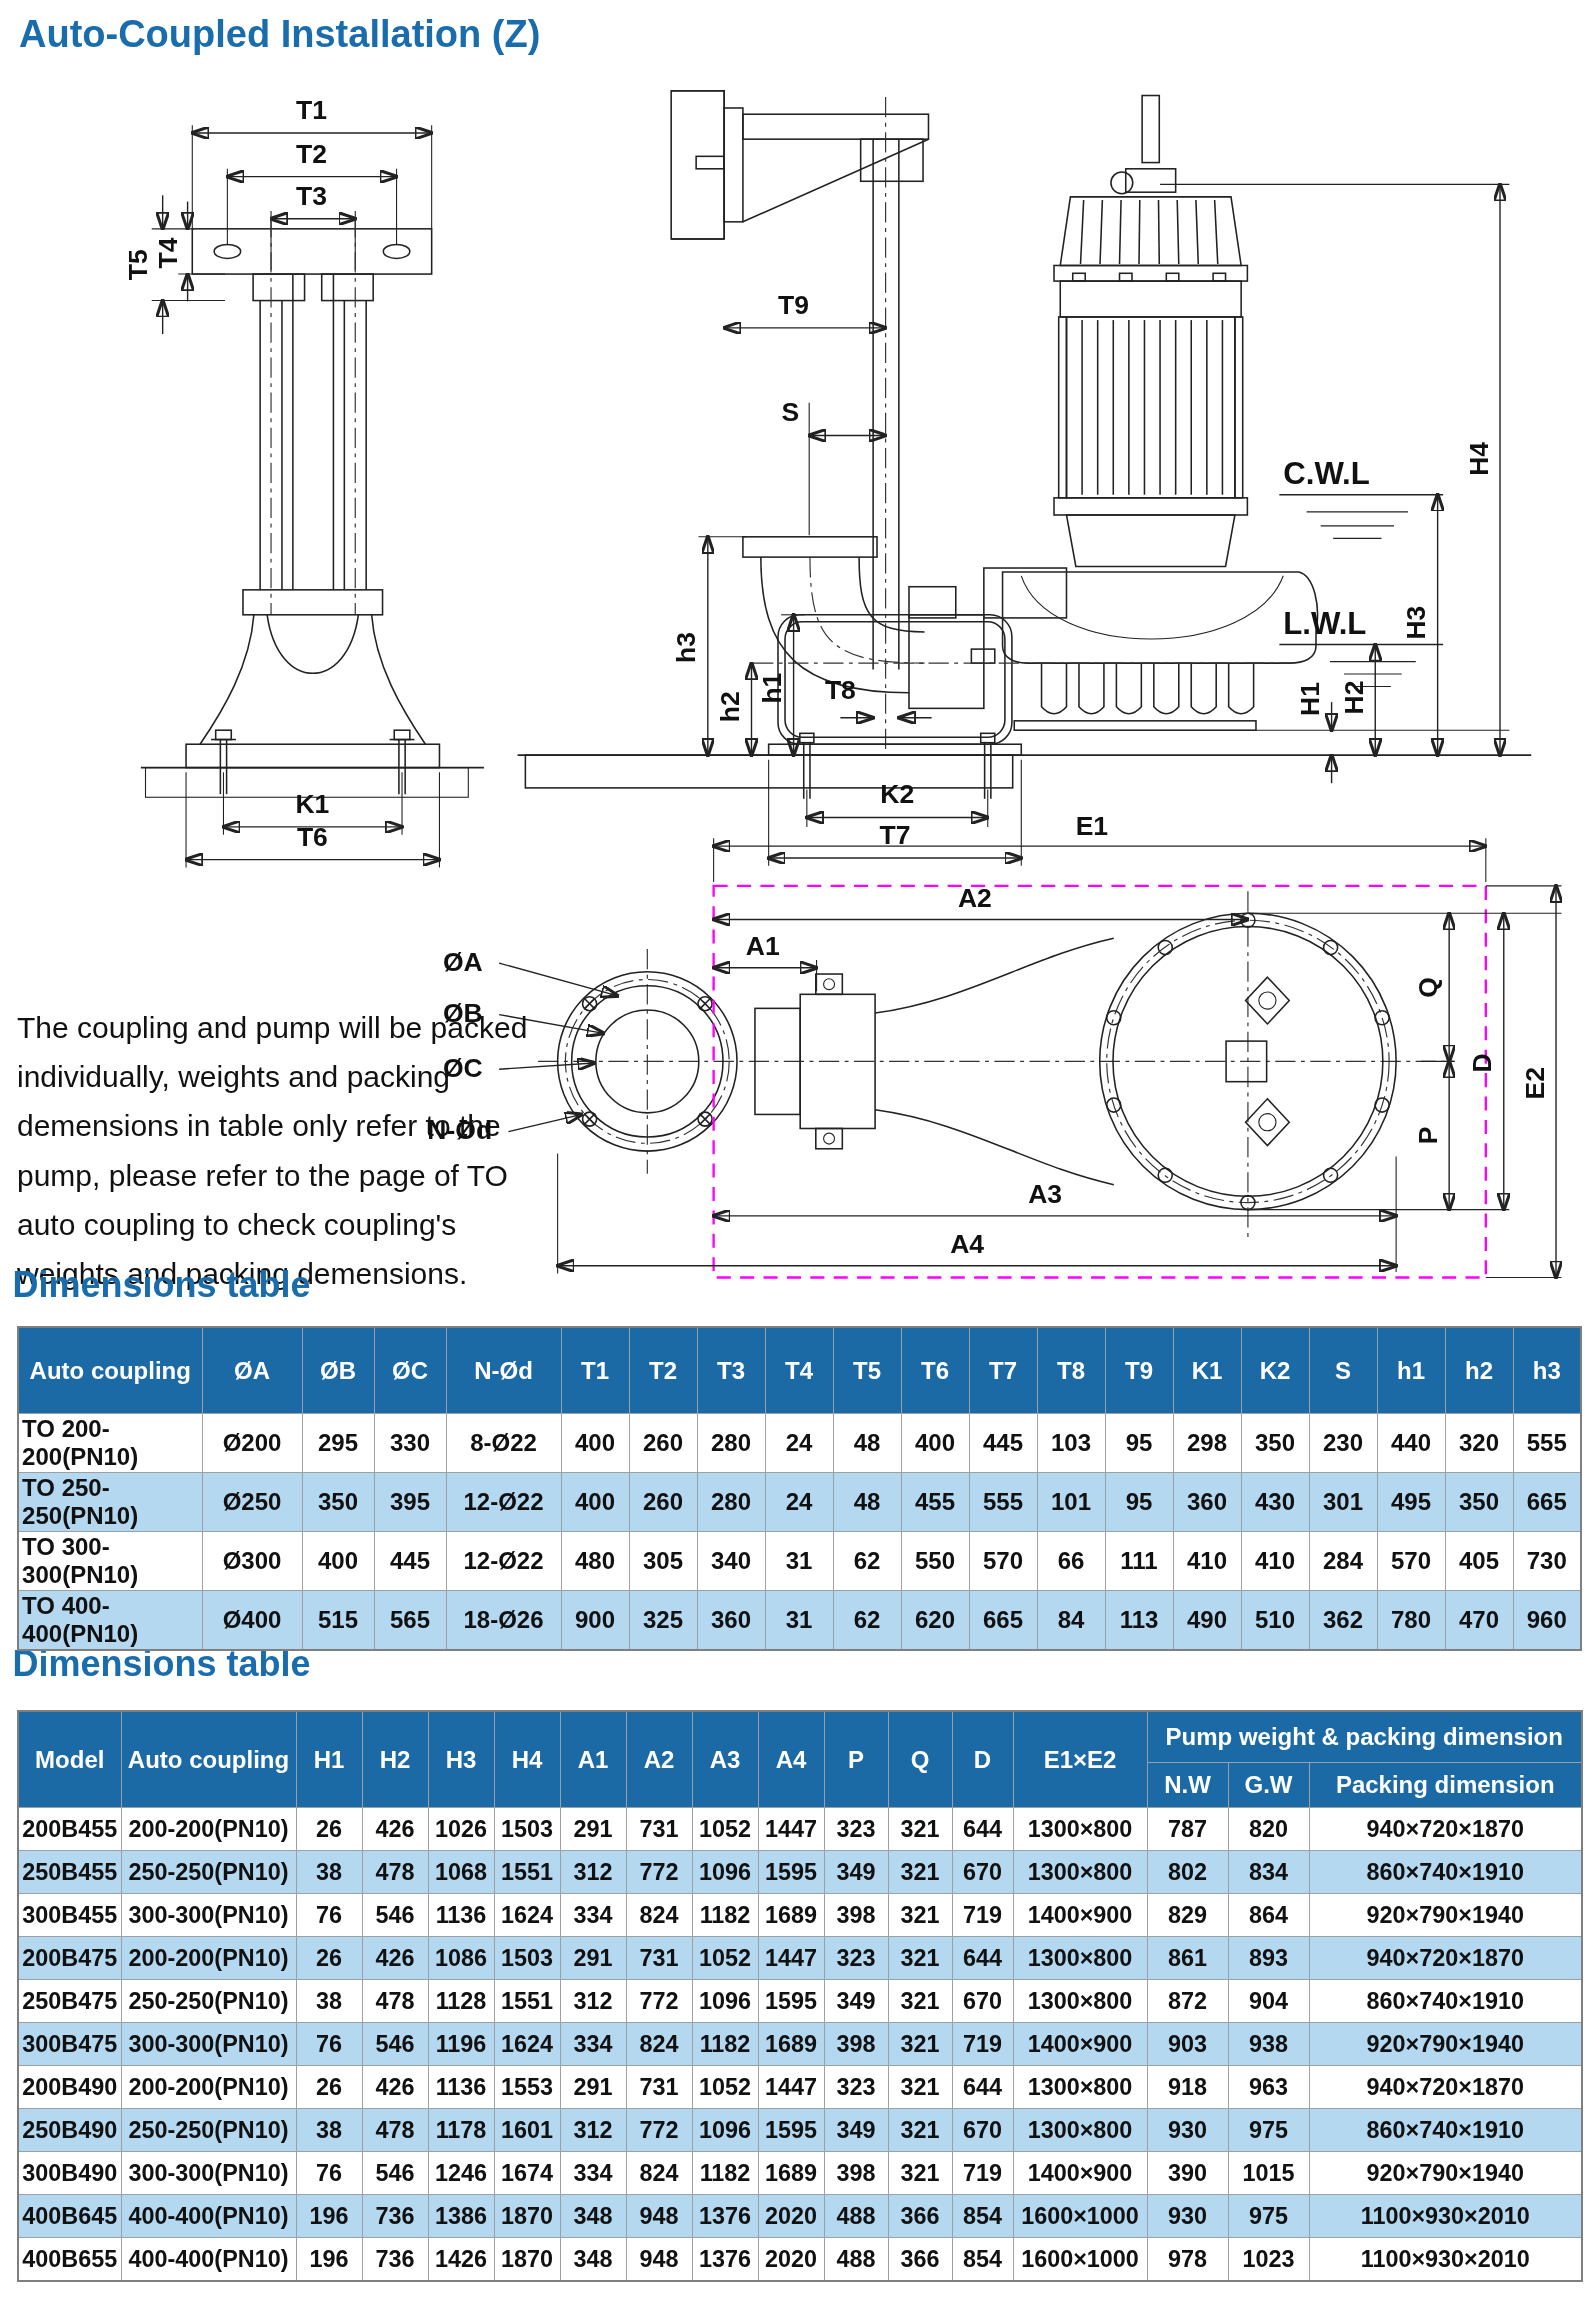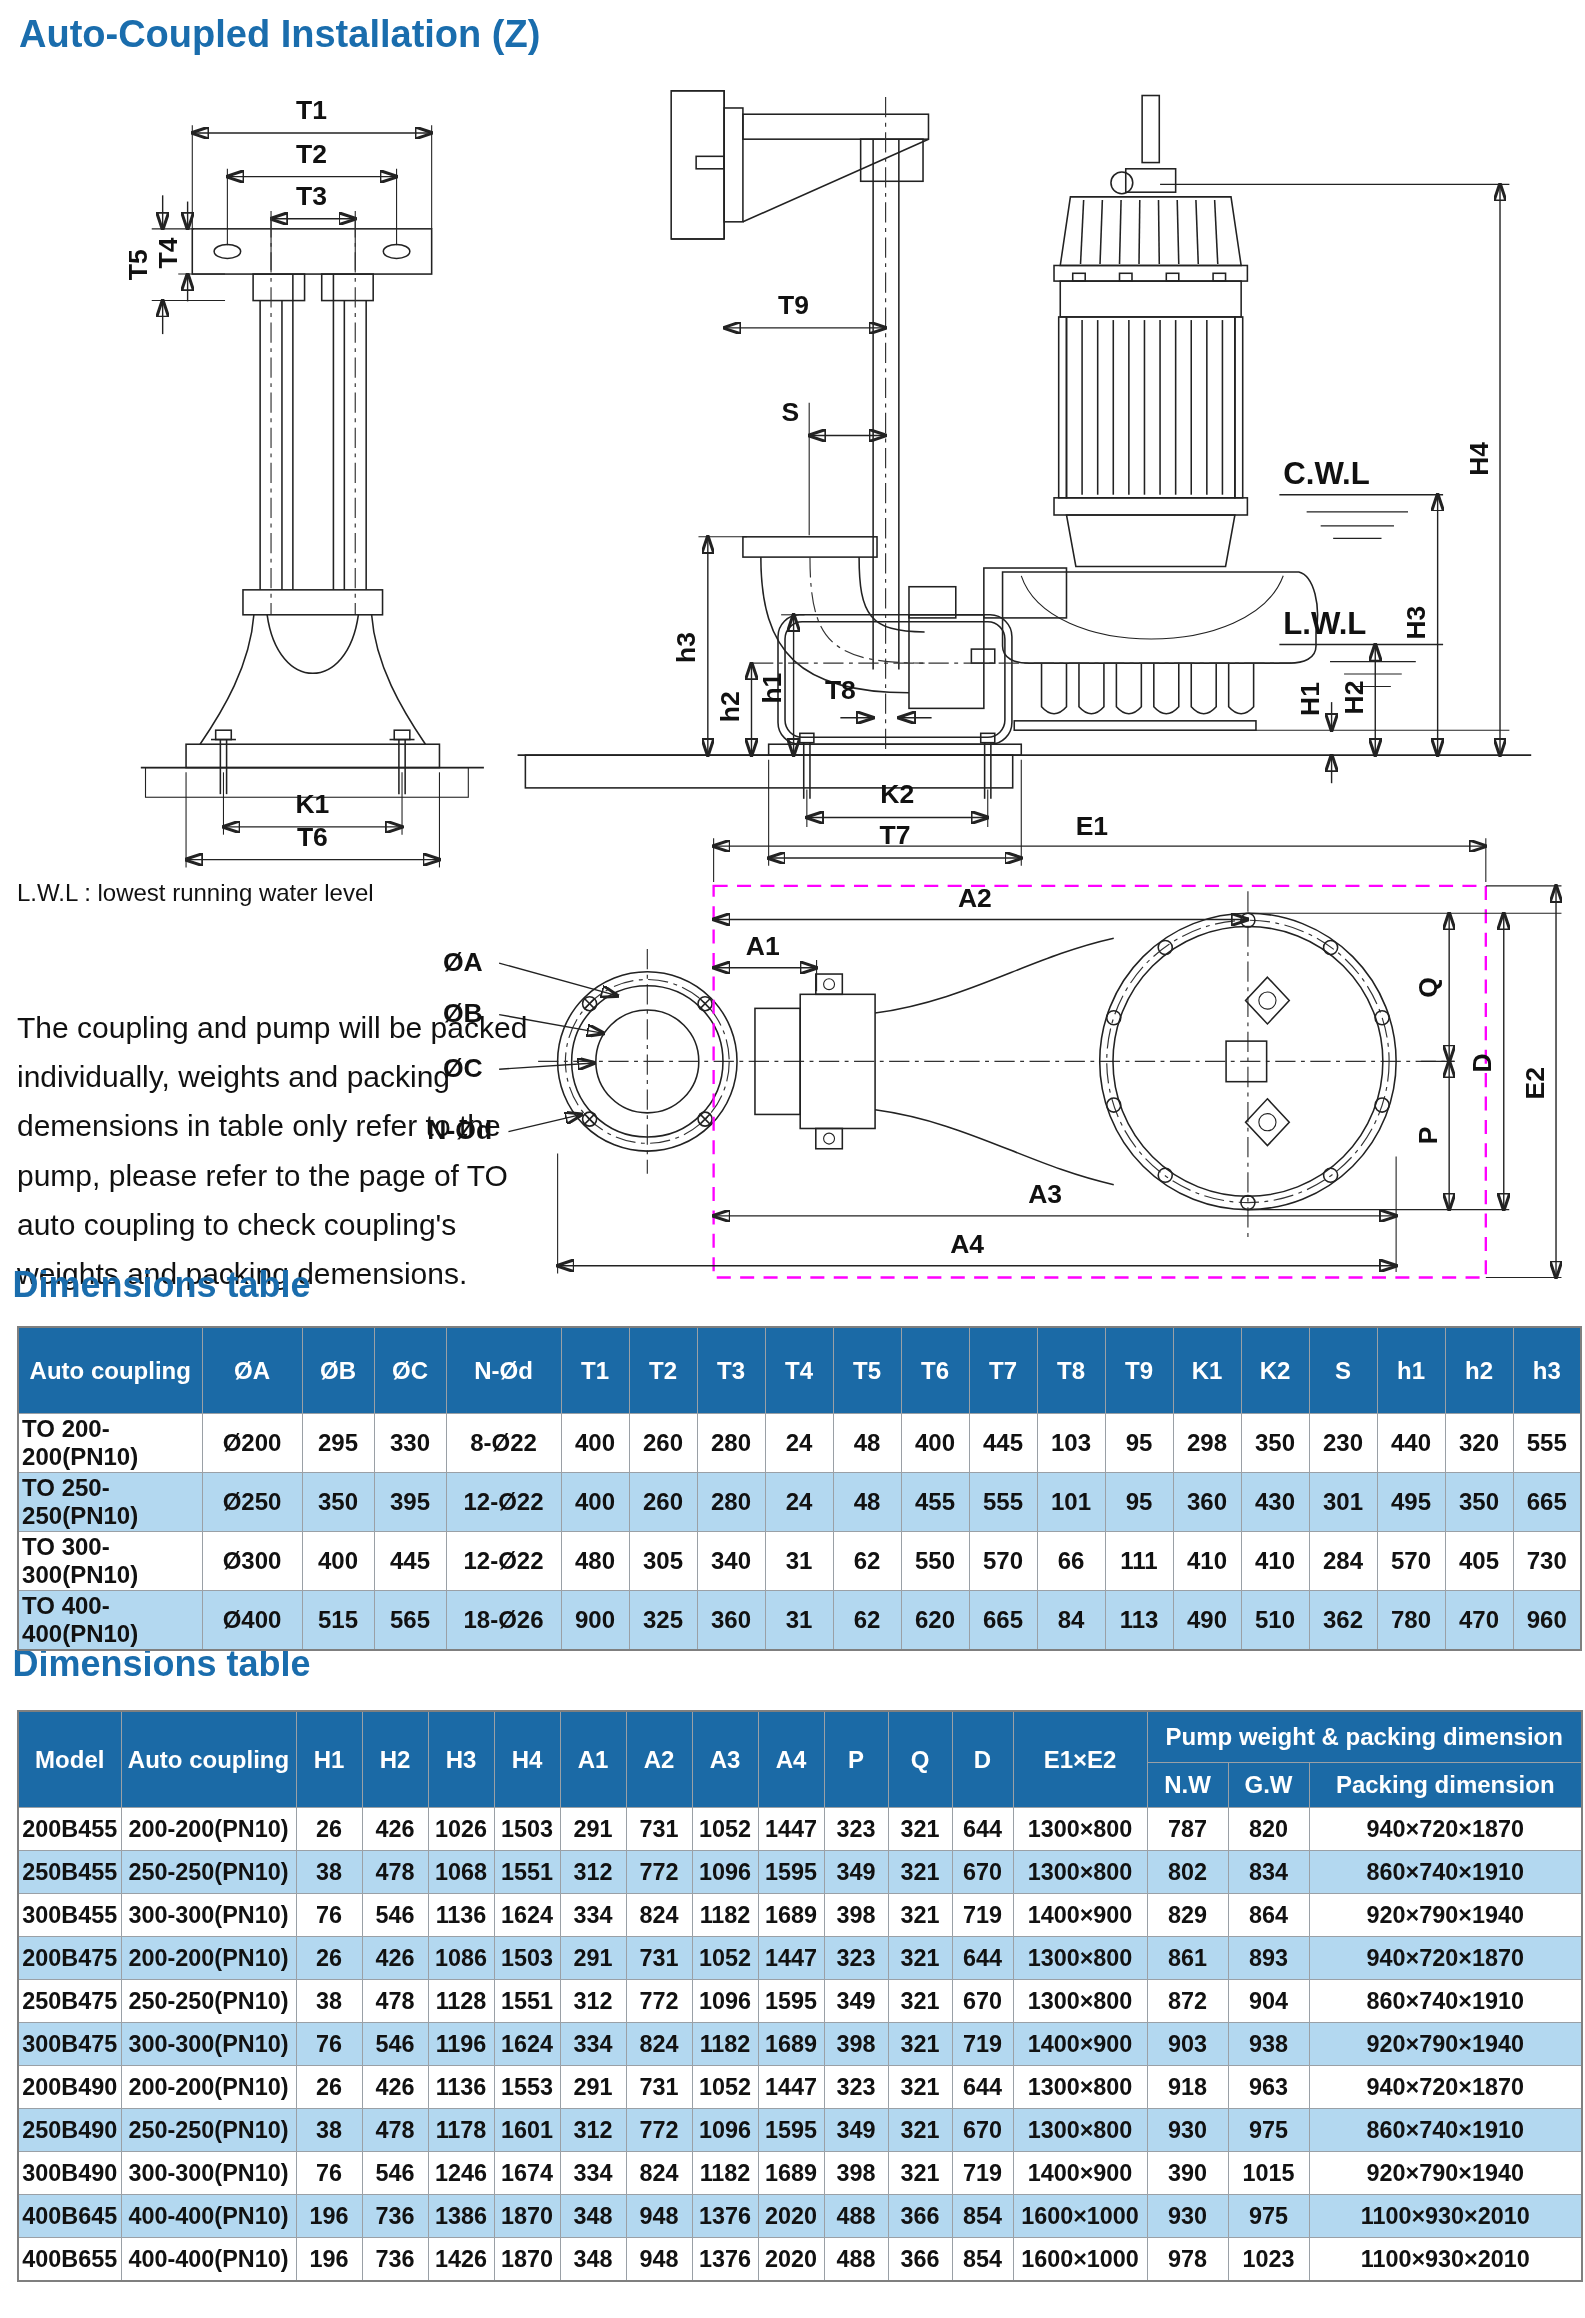--- a/index.html
+++ b/index.html
@@ -371,21 +371,20 @@
   <text class="dlab" transform="rotate(-90 1302 425)" x="1302" y="425" text-anchor="middle">P</text>
   <line class="dim" x1="1388" y1="140" x2="1388" y2="520" marker-start="url(#p_ar)" marker-end="url(#p_ar)"></line>
   <text class="dlab" transform="rotate(-90 1372 332)" x="1372" y="332" text-anchor="middle">D</text>
   <line class="thin" x1="1365" y1="105" x2="1462" y2="105"></line>
     <line class="thin" x1="1365" y1="607" x2="1462" y2="607"></line>
   <line class="dim" x1="1455" y1="105" x2="1455" y2="607" marker-start="url(#p_ar)" marker-end="url(#p_ar)"></line>
   <text class="dlab" transform="rotate(-90 1439 358)" x="1439" y="358" text-anchor="middle">E2</text>
 </svg>
 
 <div class="legend">
-  <div>L.W.L :  lowest running water level</div>
 </div>
 <div class="note">The coupling and pump will be packed individually, weights and packing demensions in table only refer to the pump, please refer to the page of TO auto coupling to check coupling's weights and packing demensions.</div>
 
 <div class="sec-title" id="sec1">Dimensions table</div>
 <div class="sec-title" id="sec2">Dimensions table</div>
 
 <table class="tbl" id="table1">
     <colgroup>
       <col style="width: 184px;">
       <col style="width: 100px;">

